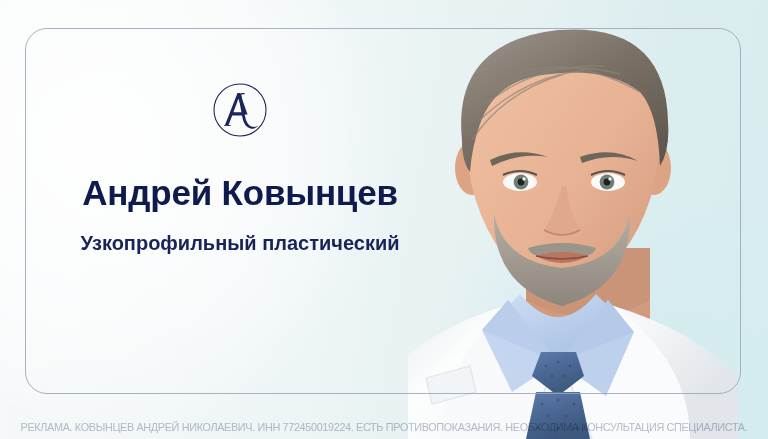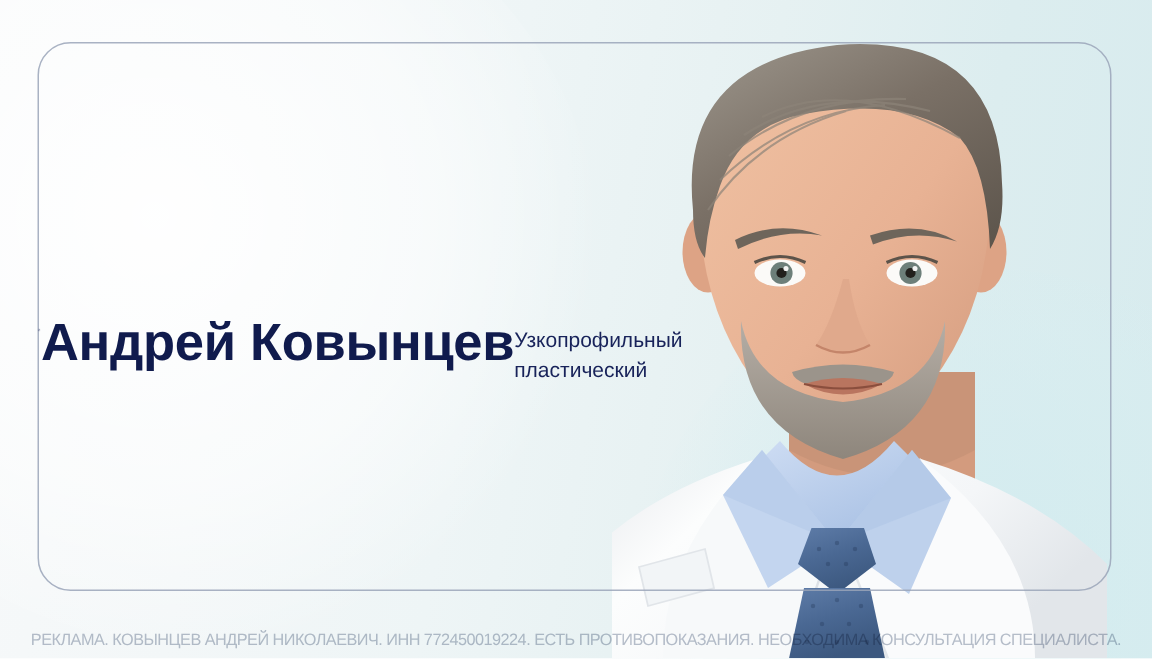--- a/index.html
+++ b/index.html
@@ -69,21 +69,21 @@
   }
 
   
   .content {
     position: absolute;
     left: 25px;
     top: 28px;
     width: 430px;
     height: 366px;
     display: flex;
-    flex-direction: row;
+    flex-direction: column;
     align-items: center;
     justify-content: flex-start;
     padding-top: 52px;
     box-sizing: border-box;
   }
 
   .logo {
     width: 60px;
     height: 60px;
     margin-bottom: 34px;
@@ -96,23 +96,23 @@
     line-height: 1.1;
     font-weight: bold;
     letter-spacing: -0.2px;
     text-align: center;
     margin: 0 0 16px 0;
     white-space: nowrap;
   }
 
   .subtitle {
     color: #18235a;
-    font-size: 14px;
+    font-size: 20px;
     line-height: 1.42;
-    font-weight: normal;
+    font-weight: bold;
     margin: 0;
     max-width: 390px;
   }
 
   
   .photo {
     position: absolute;
     right: 0;
     bottom: 0;
     width: 360px;

